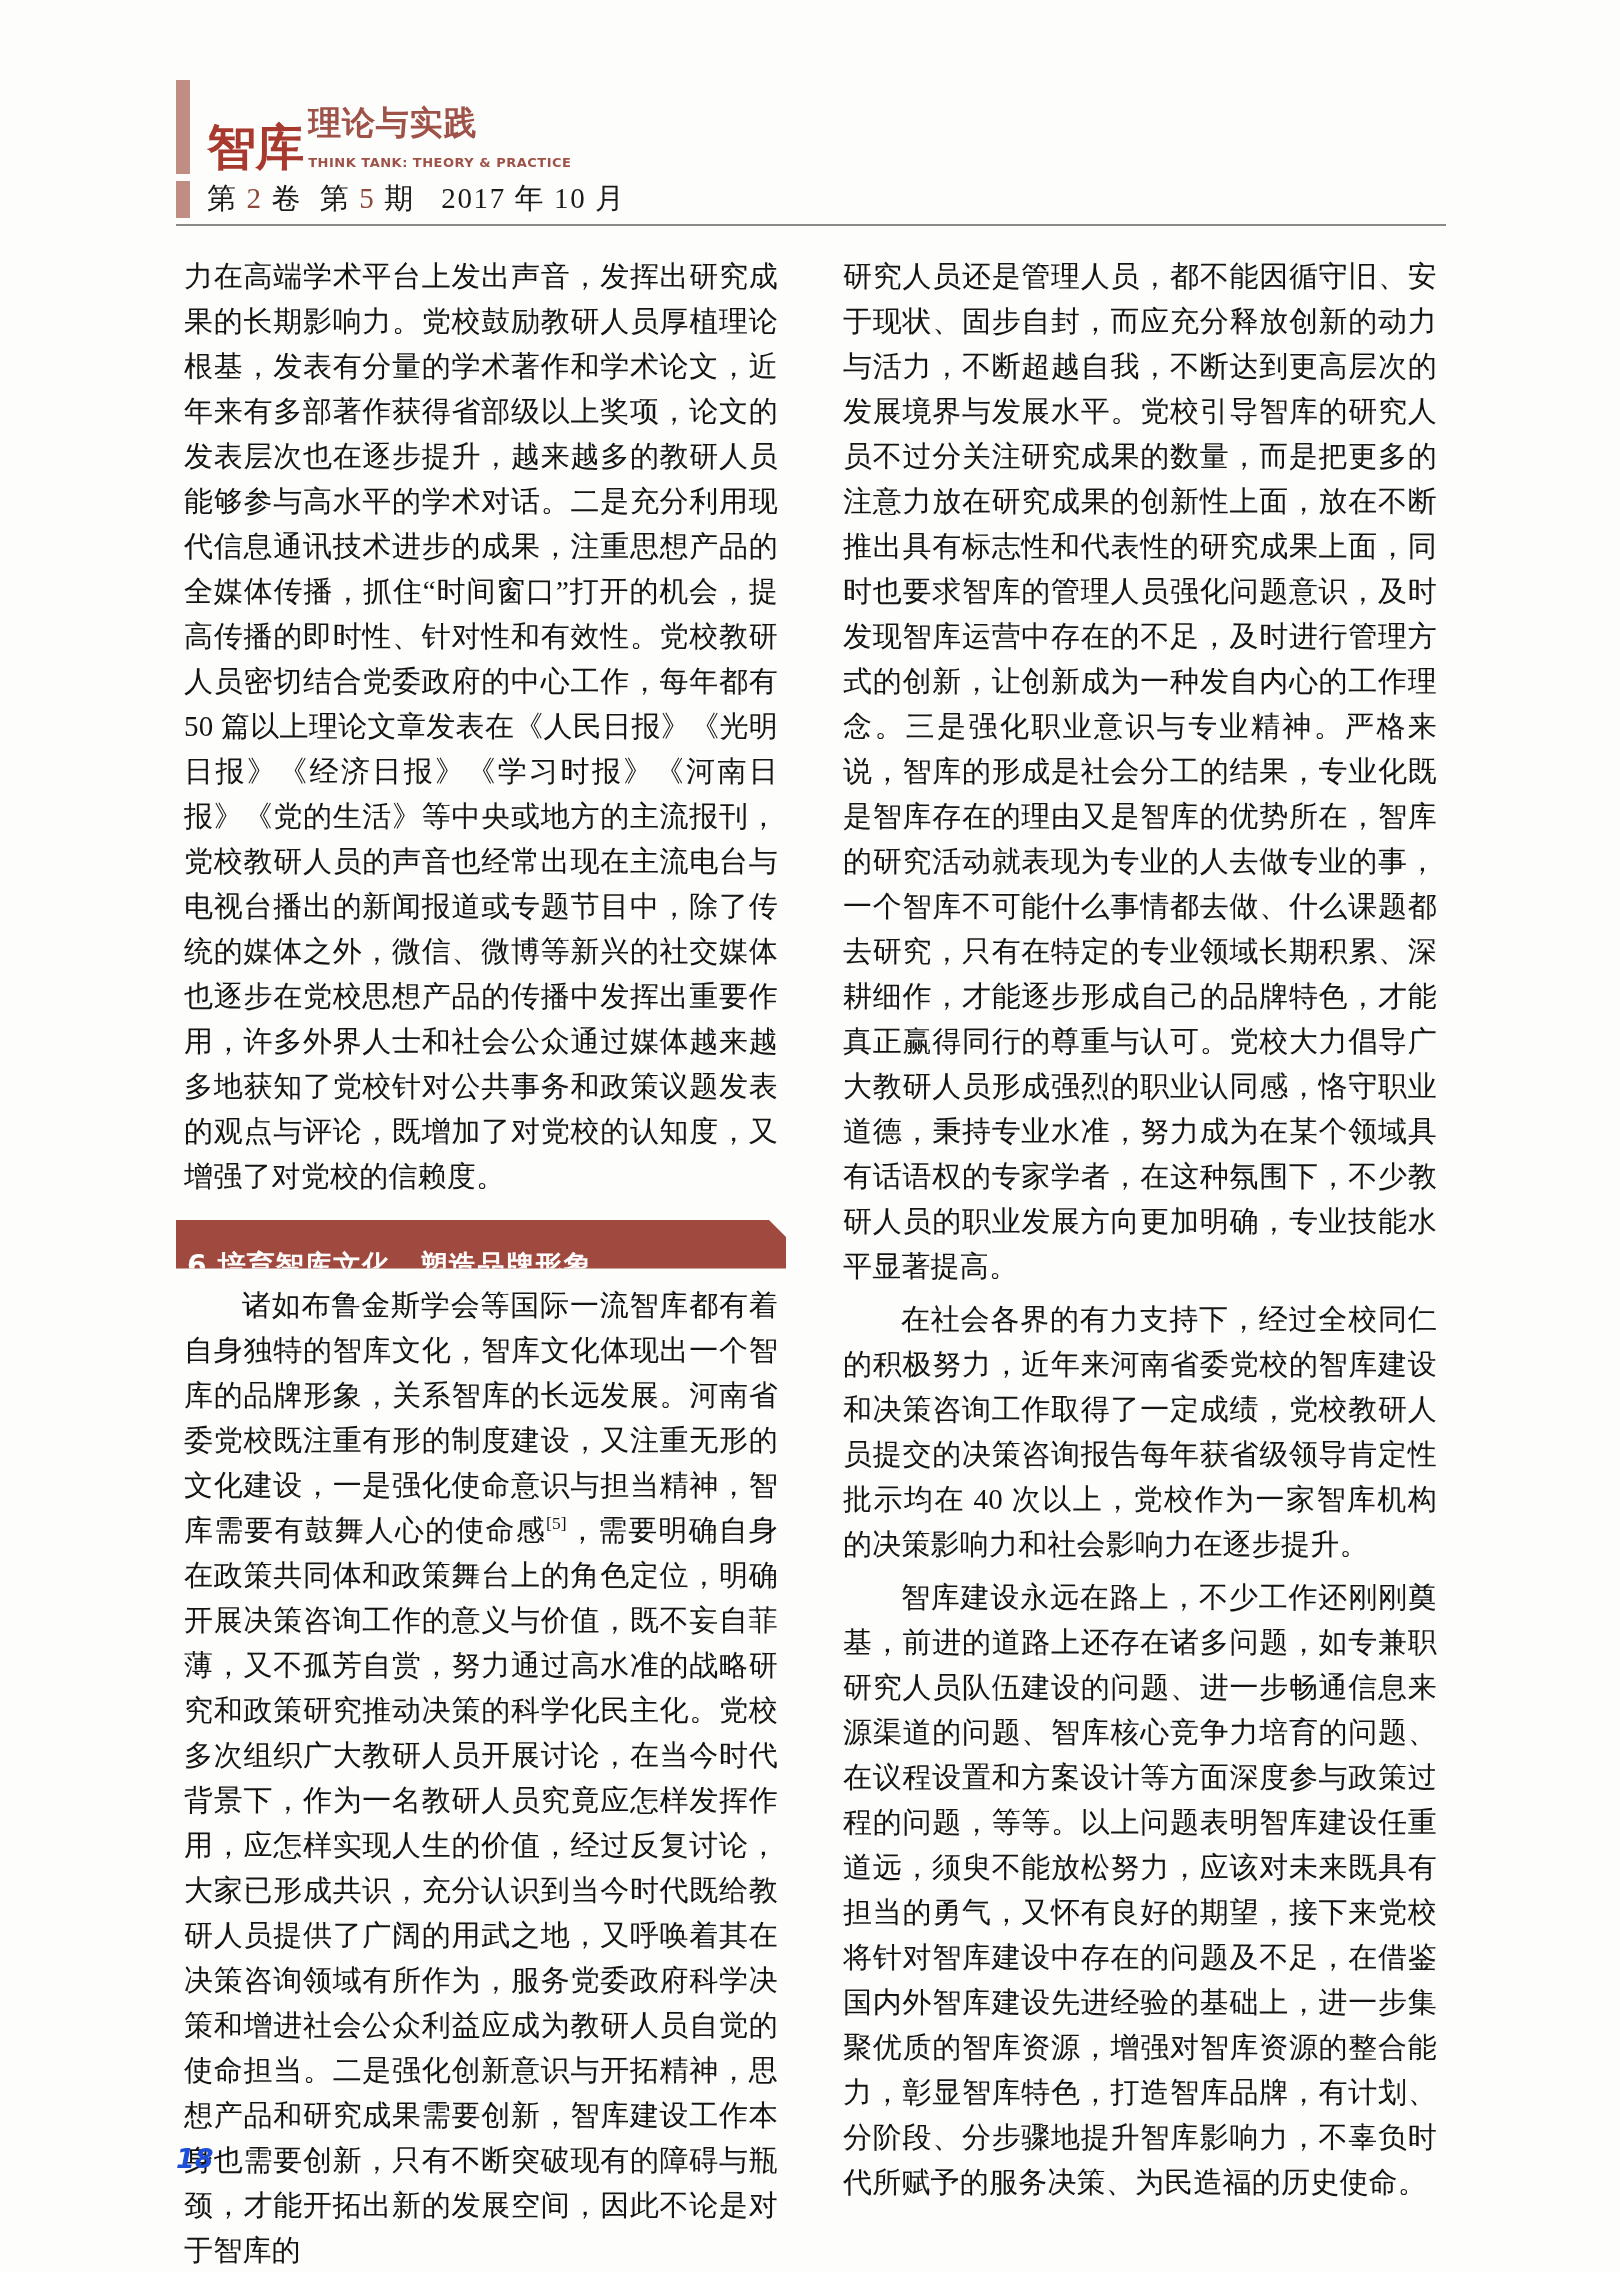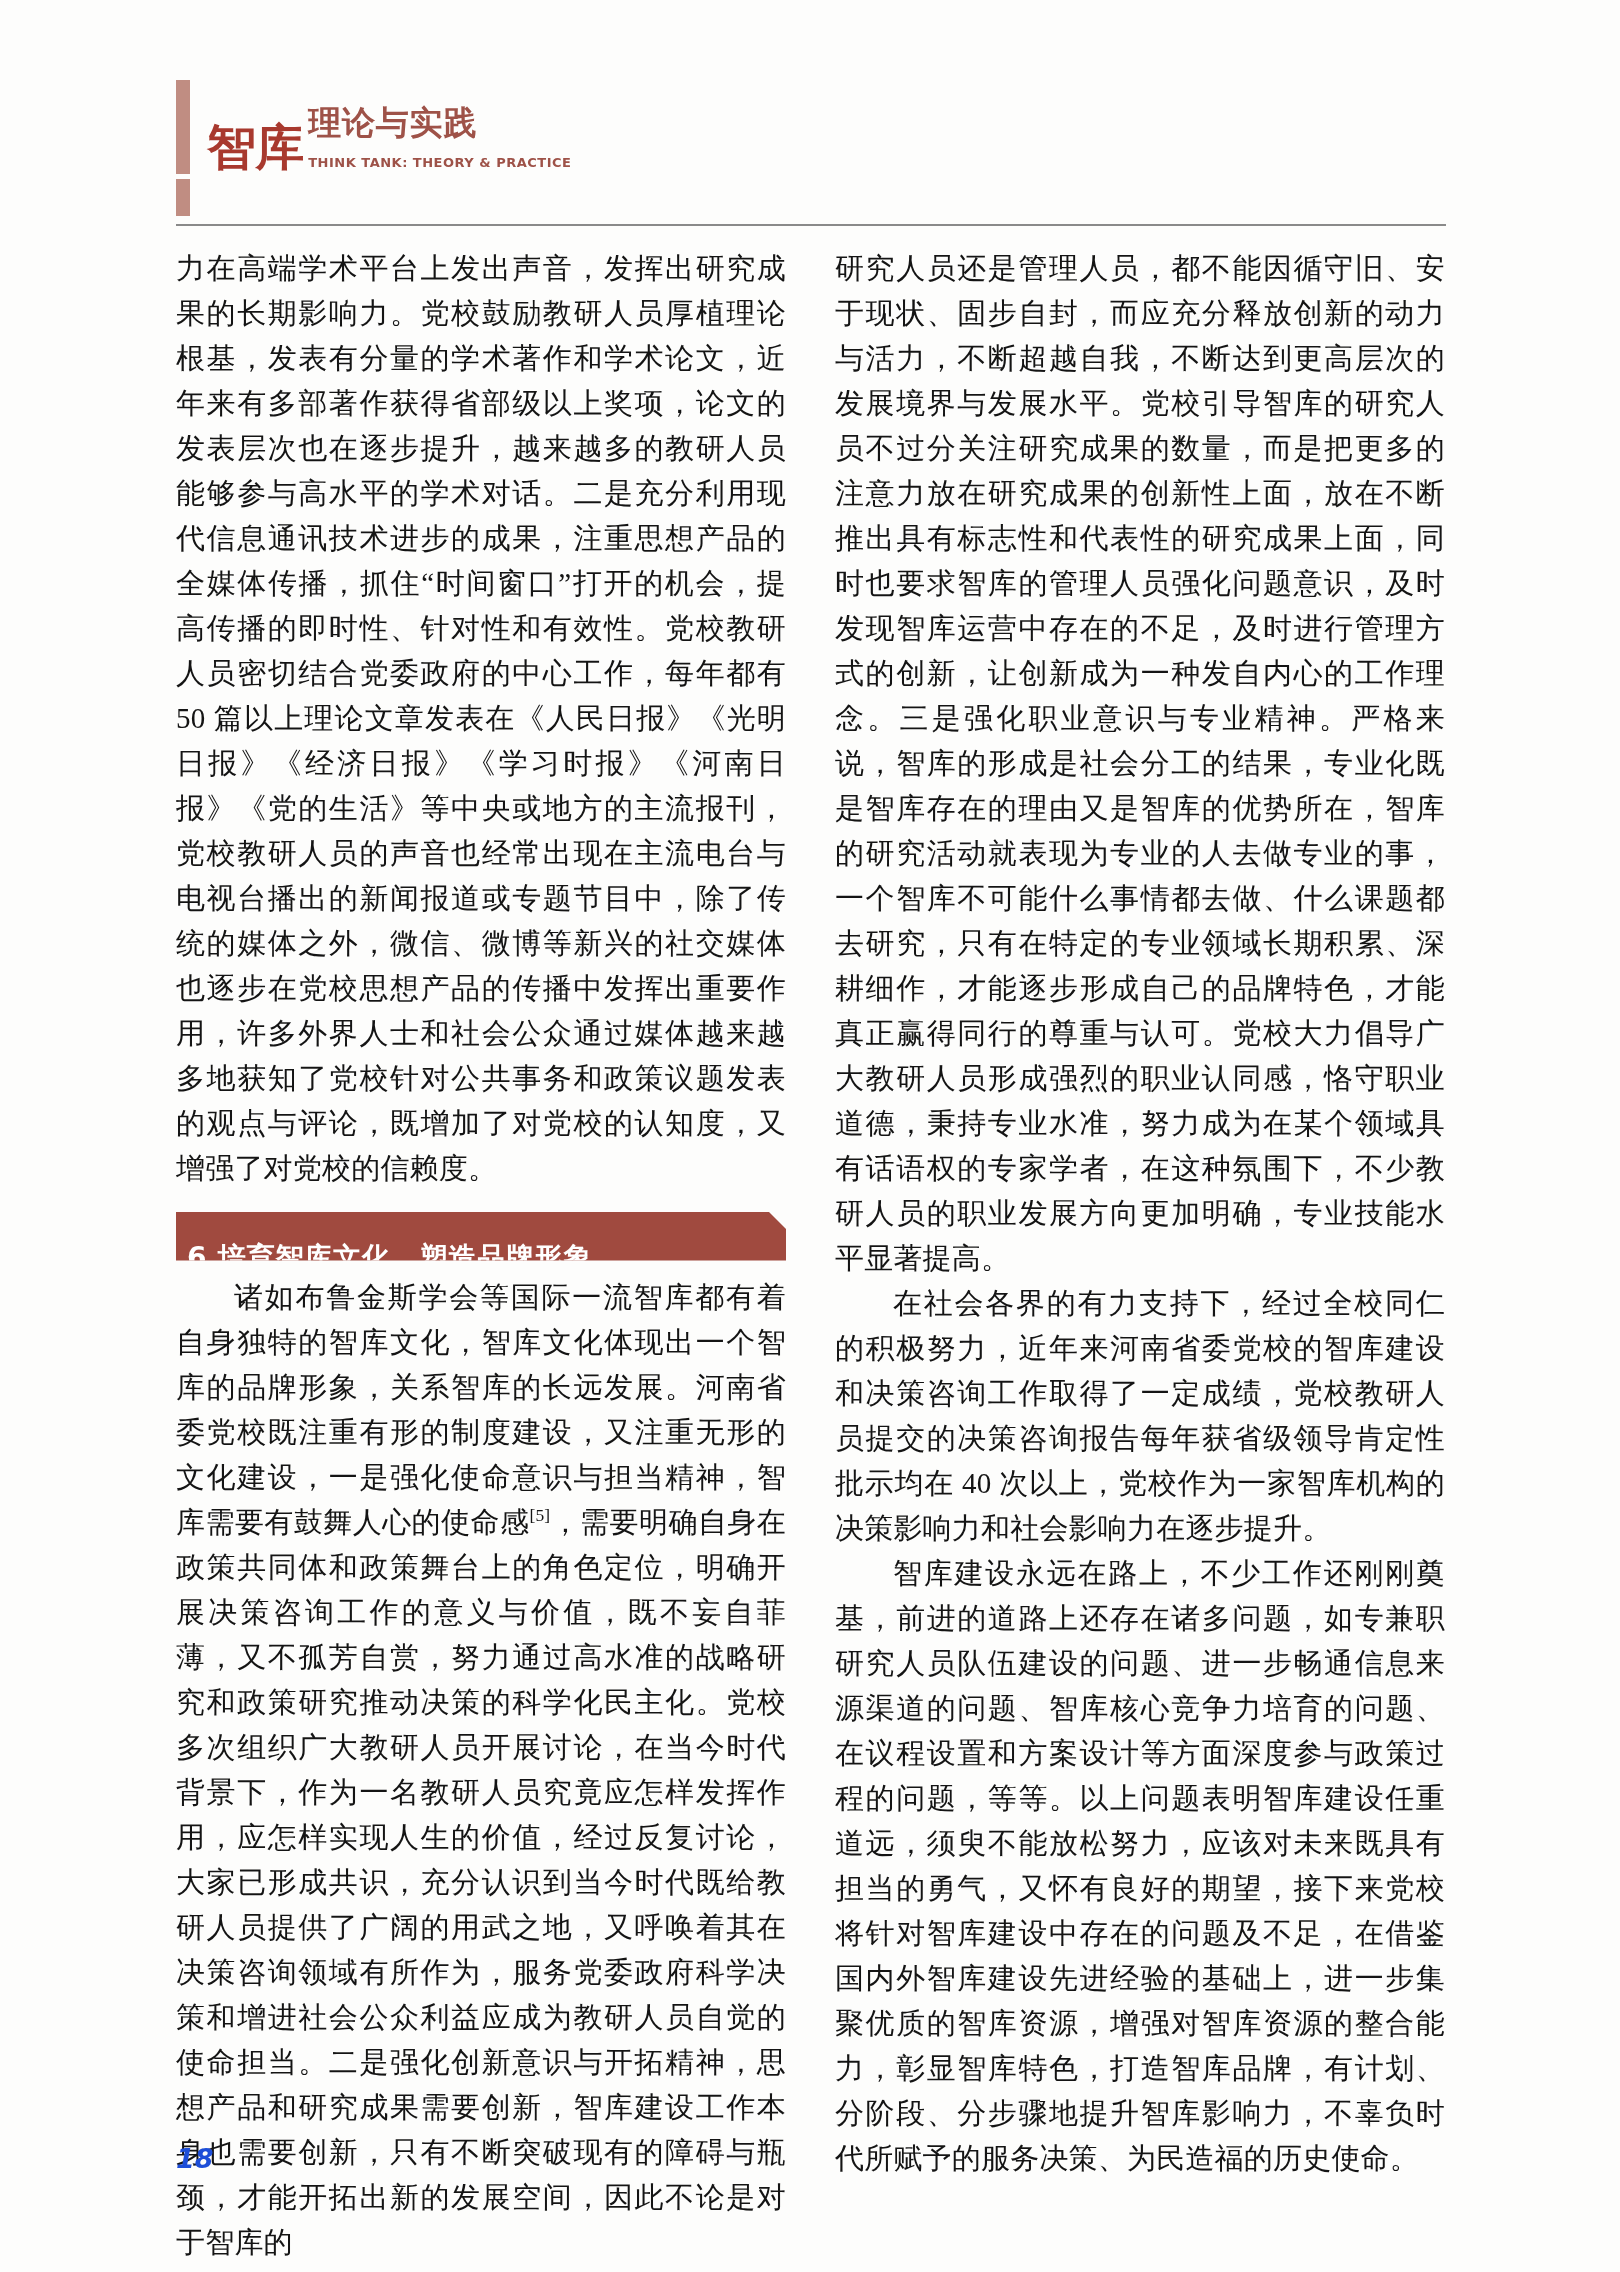--- a/index.html
+++ b/index.html
@@ -113,21 +113,21 @@
     left: 176px;
     top: 246px;
     width: 1270px;
     display: flex;
     gap: 49px;
   }
   .col {
     width: 610px;
   }
   p.body {
-    margin: 0;
+    margin: 8px;
     font-family: "Liberation Serif", "DejaVu Serif", serif;
     font-size: 29px;
     line-height: 45px;
     color: #141414;
     text-align: justify;
     text-justify: inter-ideograph;
     text-indent: 0;
     letter-spacing: 0.2px;
   }
   p.indent { text-indent: 2em; }
@@ -180,20 +180,21 @@
     <div class="logo-block">
       <div class="logo-bar"></div>
       <div class="logo-cn">智库</div>
       <div class="logo-right">
         <div class="logo-sub-cn">理论与实践</div>
         <div class="logo-sub-en">THINK TANK: THEORY &amp; PRACTICE</div>
       </div>
     </div>
     <div class="issue-line">
       <div class="issue-bar"></div>
+      <div class="issue-text"><span>第</span> <span class="num">2</span> <span>卷</span>  <span>第</span> <span class="num">5</span> <span>期</span>   <span>2017 年 10 月</span></div>
     </div>
   </div>
 
   <div class="rule"></div>
 
   <div class="columns">
 
     <div class="col">
       <p class="body">力在高端学术平台上发出声音，发挥出研究成果的长期影响力。党校鼓励教研人员厚植理论根基，发表有分量的学术著作和学术论文，近年来有多部著作获得省部级以上奖项，论文的发表层次也在逐步提升，越来越多的教研人员能够参与高水平的学术对话。二是充分利用现代信息通讯技术进步的成果，注重思想产品的全媒体传播，抓住“时间窗口”打开的机会，提高传播的即时性、针对性和有效性。党校教研人员密切结合党委政府的中心工作，每年都有 50 篇以上理论文章发表在《人民日报》《光明日报》《经济日报》《学习时报》《河南日报》《党的生活》等中央或地方的主流报刊，党校教研人员的声音也经常出现在主流电台与电视台播出的新闻报道或专题节目中，除了传统的媒体之外，微信、微博等新兴的社交媒体也逐步在党校思想产品的传播中发挥出重要作用，许多外界人士和社会公众通过媒体越来越多地获知了党校针对公共事务和政策议题发表的观点与评论，既增加了对党校的认知度，又增强了对党校的信赖度。</p>
 

